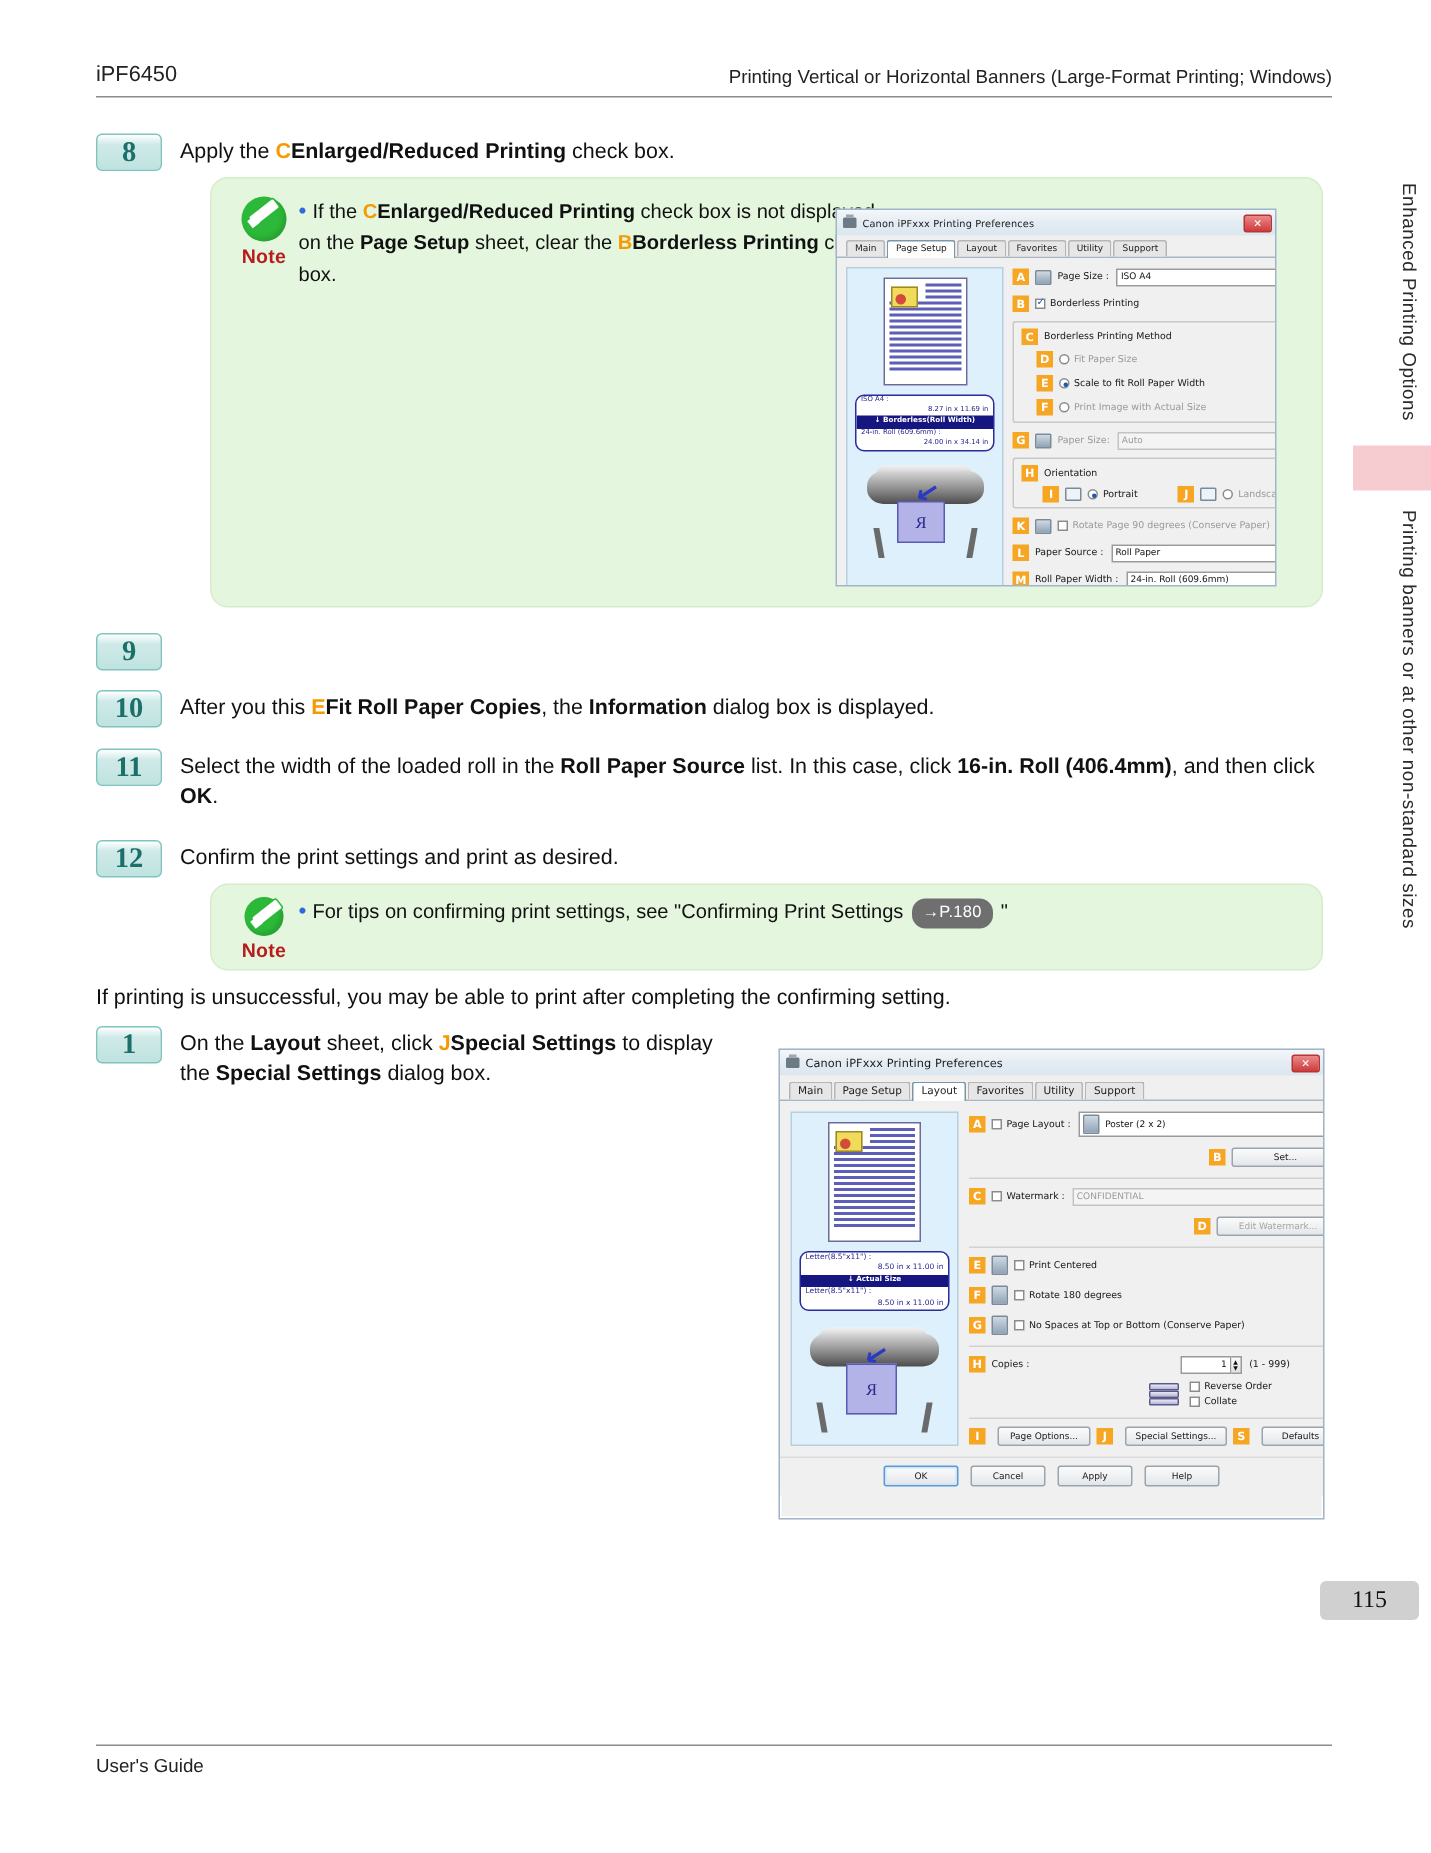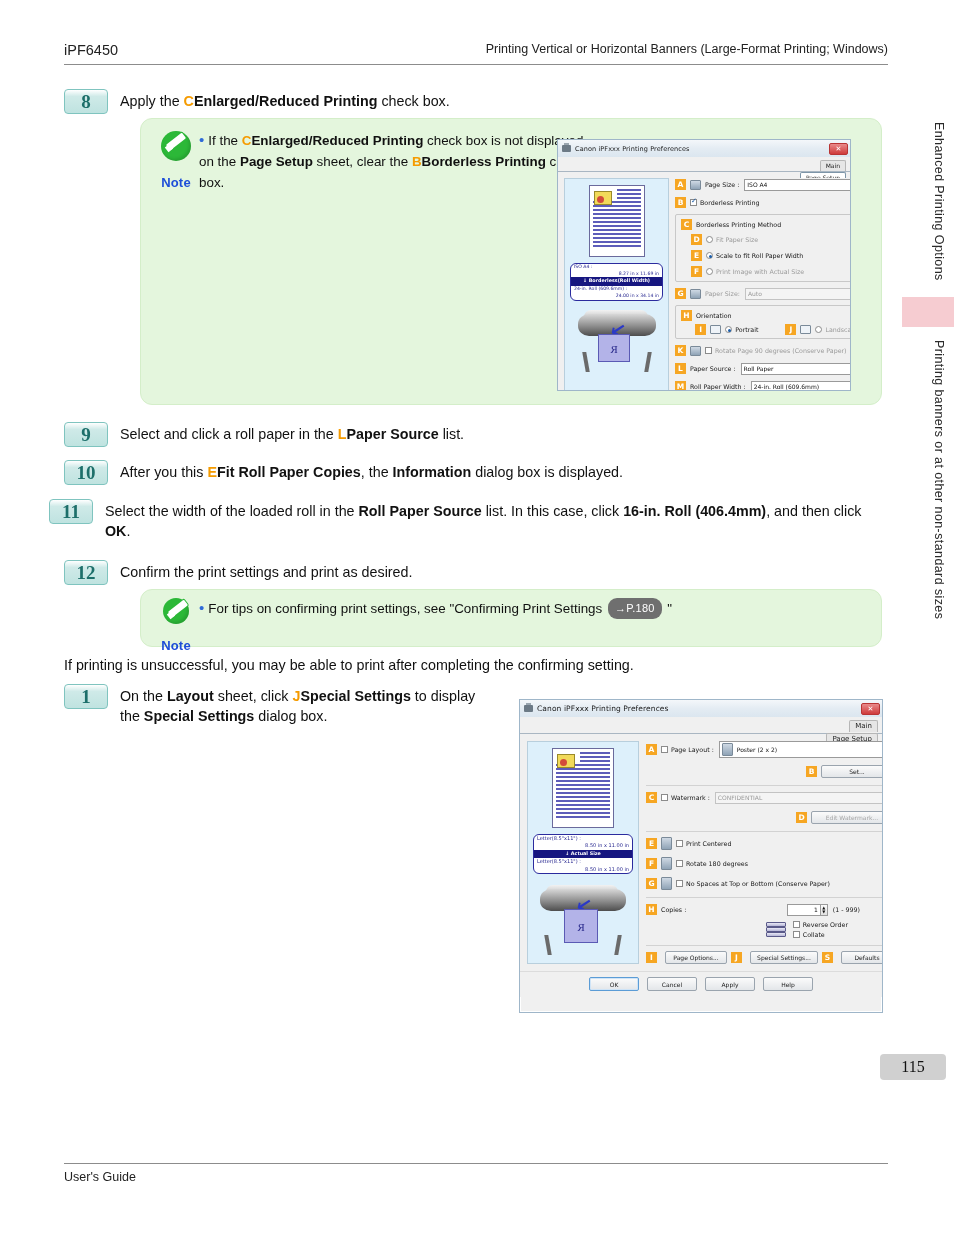--- a/index.html
+++ b/index.html
@@ -9,21 +9,21 @@
     background: #ffffff;
     font-family: "Liberation Sans", sans-serif;
     color: #1a1a1a;
     position: relative;
     overflow: hidden;
   }
 
   
   .page-header {
     position: absolute; left: 64px; top: 42px; width: 824px;
-    display: flex; justify-content: space-between; align-items: flex-start;
+    display: flex; justify-content: space-between; align-items: flex-end;
   }
   .hdr-left { font-size: 14.5px; color: #222; }
   .hdr-right { font-size: 12.5px; color: #222; }
   .hdr-rule {
     position: absolute; left: 64px; top: 64px; width: 824px;
     height: 1px; background: #8c8c8c;
   }
 
   
   .step-row { position: absolute; display: flex; align-items: flex-start; }
@@ -66,22 +66,22 @@
     transform: rotate(-38deg);
     border-radius: 1px;
     box-shadow: 0 0 0 1px #2cb838;
   }
   .note-circle::after {
     content:""; position:absolute; left:5px; top:14px;
     width: 6px; height: 6px; background:#ffffff;
     transform: rotate(-38deg);
   }
   .note-label {
-    color: #1d4ed8; font-size: 13px; font-weight: bold;
-    margin-top: 14px; letter-spacing: .2px;
+    color: #b91c1c; font-size: 13px; font-weight: bold;
+    margin-top: 2px; letter-spacing: .2px;
   }
   .note-body { flex: 1 1 auto; font-size: 13.4px; line-height: 1.55; color:#111; }
   .note-bullet { color: #2f6bd8; font-size: 15px; margin-right: 4px; line-height: 1; }
   .pref-badge {
     display: inline-block; background: #6f6f6f; color: #fff;
     font-size: 11px; padding: 1.5px 7px 2px; border-radius: 9px;
     vertical-align: 1px; margin: 0 2px; letter-spacing: .2px;
   }
 
   
@@ -115,21 +115,21 @@
   .win-close {
     width: 19px; height: 12px; border-radius: 2px;
     background: linear-gradient(to bottom,#e98a8a,#cf3b3b);
     border: 1px solid #b83434;
     color: #fff; font-size: 7px; line-height: 10px; text-align: center;
     font-family: "DejaVu Sans", sans-serif;
   }
   .win-tabs {
     display: flex; align-items: flex-end; gap: 1px;
     padding: 3px 4px 0 6px; height: 15px;
-    border-bottom: 1px solid #a9b6c2; background: #f0f0f0; flex-direction: column;
+    border-bottom: 1px solid #a9b6c2; background: #f0f0f0;
   }
   .win-tab {
     font-size: 6px; padding: 2px 5px 2px; background: #e6e6e6;
     border: 1px solid #b6b6b6; border-bottom: none;
     border-radius: 2px 2px 0 0; line-height: 1; color:#222;
   }
   .win-tab.active { background: #ffffff; border-color: #7d95a8; padding-bottom: 3px; margin-bottom:-1px; }
   .win-body { display: flex; padding: 6px; background: #f0f0f0; }
 
   
@@ -455,29 +455,28 @@
         </span>
       </div>
 
     </div>
   </div>
 
 </div>
 
 <div class="step-row" style="left:64px; top:422px; width:820px;">
   <div class="step-num">9</div>
-  <div class="step-text"><span>Select and click a roll paper in the </span><span class="alpha">L</span><b>Paper Source</b><span> list.</span></div>
 </div>
 
 <div class="step-row" style="left:64px; top:460px; width:820px;">
   <div class="step-num">10</div>
   <div class="step-text"><span>After you this </span><span class="alpha">E</span><b>Fit Roll Paper Copies</b><span>, the </span><b>Information</b><span> dialog box is displayed.</span></div>
 </div>
 
-<div class="step-row" style="left:49px; top:499px; width:820px;">
+<div class="step-row" style="left:64px; top:499px; width:820px;">
   <div class="step-num">11</div>
   <div class="step-text" style="width:760px;"><span>Select the width of the loaded roll in the </span><b>Roll Paper Source</b><span> list. In this case, click </span><b>16-in. Roll (406.4mm)</b><span>, and then click </span><b>OK</b><span>.</span></div>
 </div>
 
 <div class="step-row" style="left:64px; top:560px; width:820px;">
   <div class="step-num">12</div>
   <div class="step-text"><span>Confirm the print settings and print as desired.</span></div>
 </div>
 
 <div class="note-box" style="left:140px; top:589px; width:742px; height:58px;">

